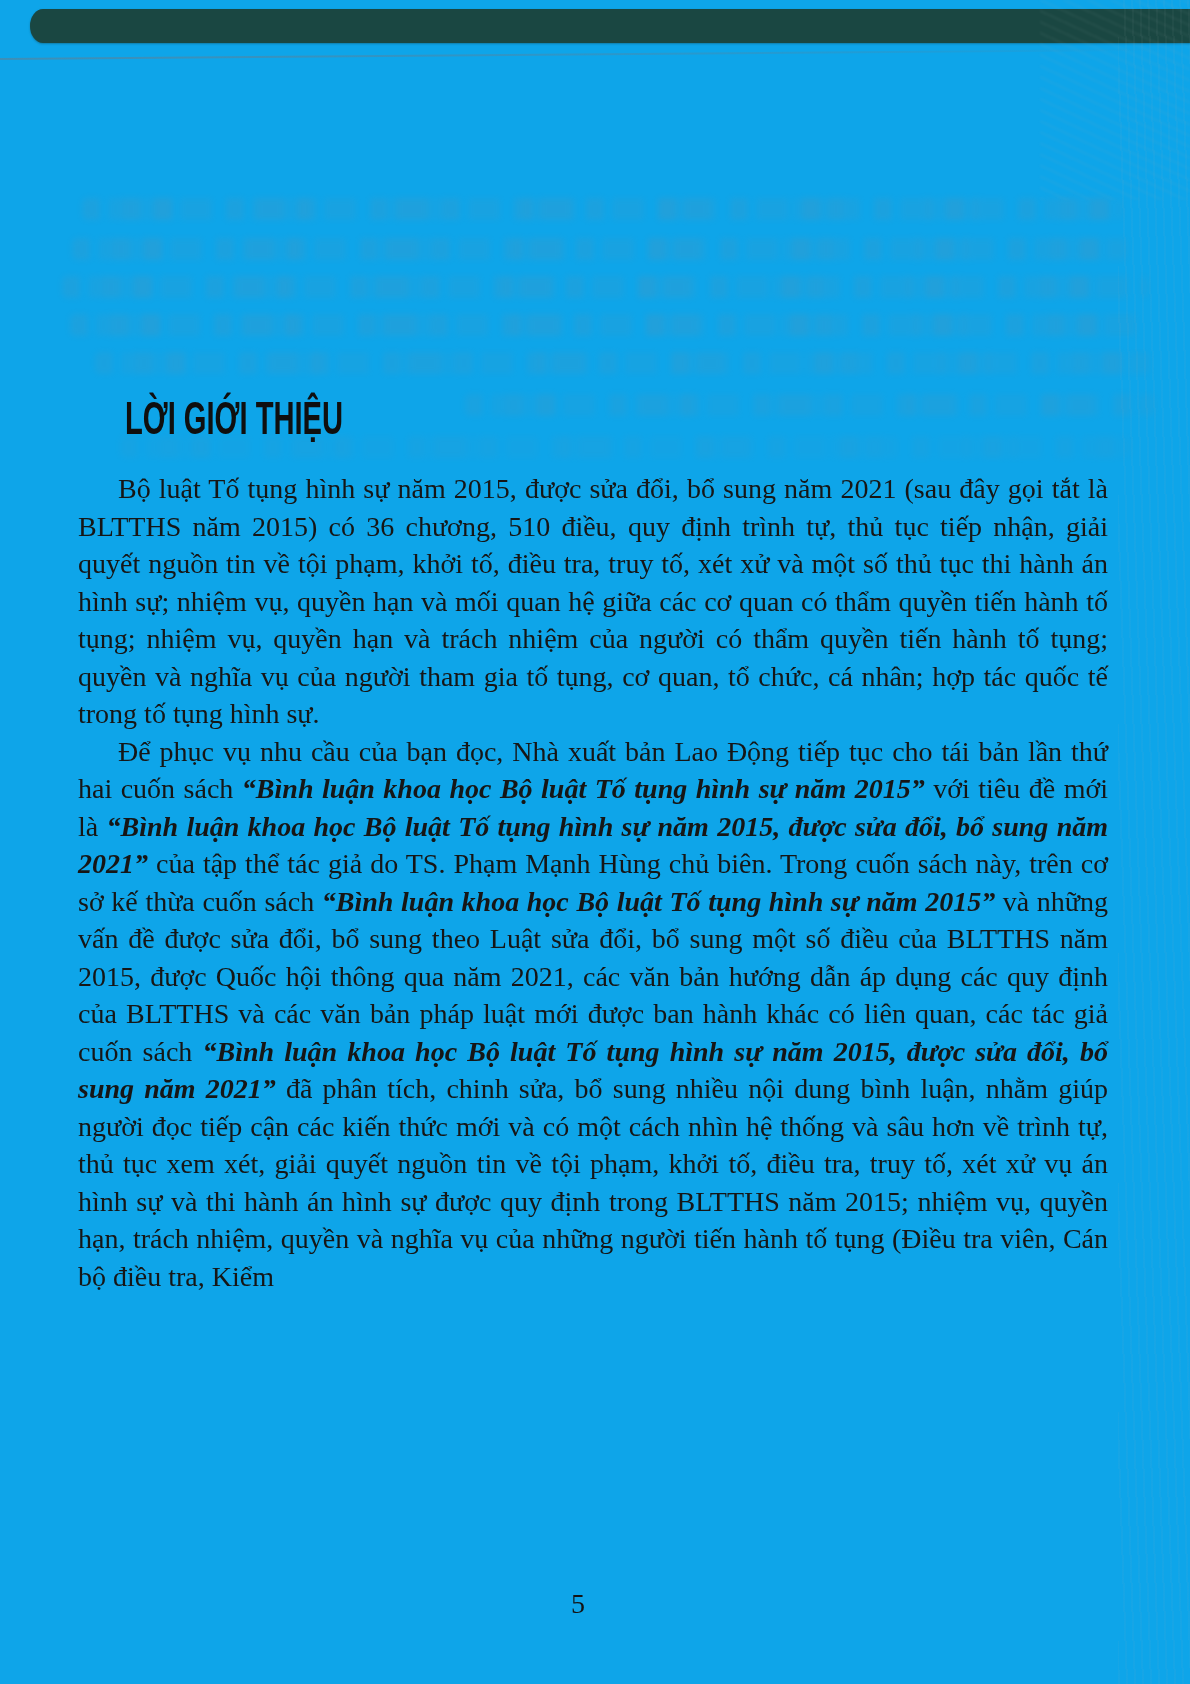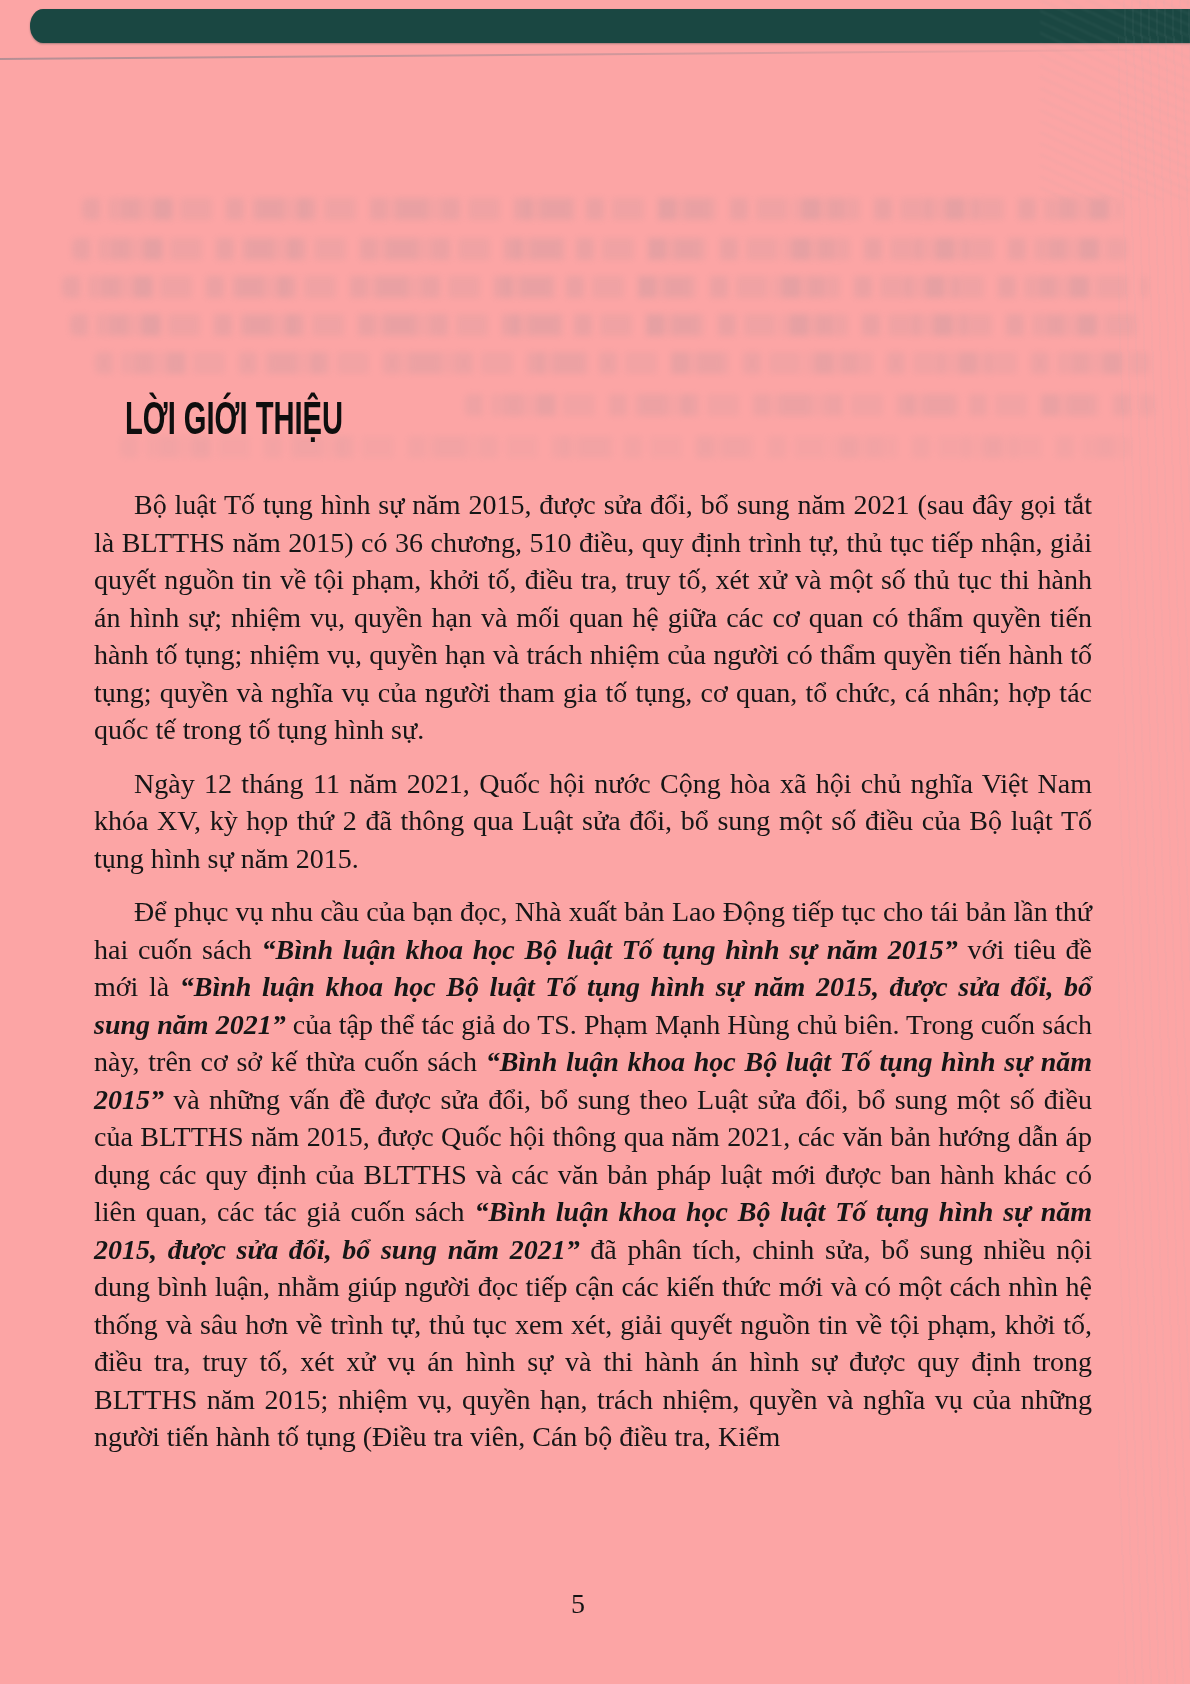--- a/index.html
+++ b/index.html
@@ -1,20 +1,20 @@
 <!DOCTYPE html>
 <html><head>
 <meta charset="utf-8">
 <style>
   html,body{margin:0;padding:0;background:#e9e9e9;}
   .page{
     position:relative;
     width:1190px;height:1684px;
     margin:0 auto;
-    background:#fca5a5;
+    background:#0ea5e9;
     overflow:hidden;
     font-family:"Liberation Serif", serif;
     color:#161616;
   }
   
   .top-bar{
     position:absolute;top:9px;left:30px;right:-2px;height:34px;
     border-radius:20px 3px 3px 20px / 26px 3px 3px 26px;
     box-shadow:0 1px 2px rgba(20,50,48,.35);
   }
@@ -50,21 +50,21 @@
     font-weight:bold;font-size:47px;line-height:1;
     color:#0f0f0f;
     transform:scaleX(0.62);transform-origin:left center;
     letter-spacing:0px;white-space:nowrap;
   }
   .body-text{
     position:absolute;top:470px;left:78px;width:1030px;
     font-size:28px;line-height:37.5px;
     text-align:justify;
   }
-  .body-text p{margin:16px;padding:0;text-indent:40px;}
+  .body-text p{margin:0;padding:0;text-indent:40px;}
   .seg{font-style:normal;font-weight:normal;}
   .bi{font-weight:bold;font-style:italic;}
   .footer{
     position:absolute;top:1588px;left:0;width:1156px;
     text-align:center;
   }
   .page-num{font-size:28px;color:#141414;}
 </style>
 </head>
 <body>
@@ -84,21 +84,20 @@
   <div class="ghost" style="top:394px;left:465px;width:690px;opacity:.34;"></div>
   <div class="ghost" style="top:436px;left:120px;width:1010px;opacity:.22;"></div>
 
   <h1 class="heading">LỜI GIỚI THIỆU</h1>
 
   <div class="body-text">
 
     <p><span class="seg">Bộ luật Tố tụng hình sự năm 2015, được sửa đổi, bổ sung năm 2021 (sau đây gọi tắt là BLTTHS năm 2015) có 36 chương, 510 điều, quy định trình tự, thủ tục tiếp nhận, giải quyết nguồn tin về tội phạm, khởi tố, điều tra, truy tố, xét xử và một số thủ tục thi hành án hình sự; nhiệm vụ, quyền hạn và mối quan hệ giữa các cơ quan có thẩm quyền tiến hành tố tụng; nhiệm vụ, quyền hạn và trách nhiệm của người có thẩm quyền tiến hành tố tụng; quyền và nghĩa vụ của người tham gia tố tụng, cơ quan, tổ chức, cá nhân; hợp tác quốc tế trong tố tụng hình sự.</span></p>
 
 
-    <p><span class="seg">Ngày 12 tháng 11 năm 2021, Quốc hội nước Cộng hòa xã hội chủ nghĩa Việt Nam khóa XV, kỳ họp thứ 2 đã thông qua Luật sửa đổi, bổ sung một số điều của Bộ luật Tố tụng hình sự năm 2015.</span></p>
 
     <p><span class="seg">Để phục vụ nhu cầu của bạn đọc, Nhà xuất bản Lao Động tiếp tục cho tái bản lần thứ hai cuốn sách </span><span class="seg bi">“Bình luận khoa học Bộ luật Tố tụng hình sự năm</span><span class="seg bi"> 2015”</span><span class="seg"> với tiêu đề mới là </span><span class="seg bi">“Bình luận khoa học Bộ luật Tố tụng hình sự năm 2015, được sửa đổi, bổ sung năm 2021”</span><span class="seg"> của tập thể tác giả do TS. Phạm Mạnh Hùng chủ biên. Trong cuốn sách này, trên cơ sở kế thừa cuốn sách </span><span class="seg bi">“Bình luận khoa học Bộ luật Tố tụng hình sự năm 2015”</span><span class="seg"> và những vấn đề được sửa đổi, bổ sung theo Luật sửa đổi, bổ sung một số điều của BLTTHS năm 2015, được Quốc hội thông qua năm 2021, các văn bản hướng dẫn áp dụng các quy định của BLTTHS và các văn bản pháp luật mới được ban hành khác có liên quan, các tác giả cuốn sách </span><span class="seg bi">“Bình luận khoa học Bộ luật Tố tụng hình sự năm 2015, được sửa đổi, bổ sung năm 2021”</span><span class="seg"> đã phân tích, chinh sửa, bổ sung nhiều nội dung bình luận, nhằm giúp người đọc tiếp cận các kiến thức mới và có một cách nhìn hệ thống và sâu hơn về trình tự, thủ tục xem xét, giải quyết nguồn tin về tội phạm, khởi tố, điều tra, truy tố, xét xử vụ án hình sự và thi hành án hình sự được quy định trong BLTTHS năm 2015; nhiệm vụ, quyền hạn, trách nhiệm, quyền và nghĩa vụ của những người tiến hành tố tụng (Điều tra viên, Cán bộ điều tra, Kiểm</span></p>
 
   </div>
 
   <div class="footer">
     <span class="page-num">5</span>
   </div>
 
 </div>

